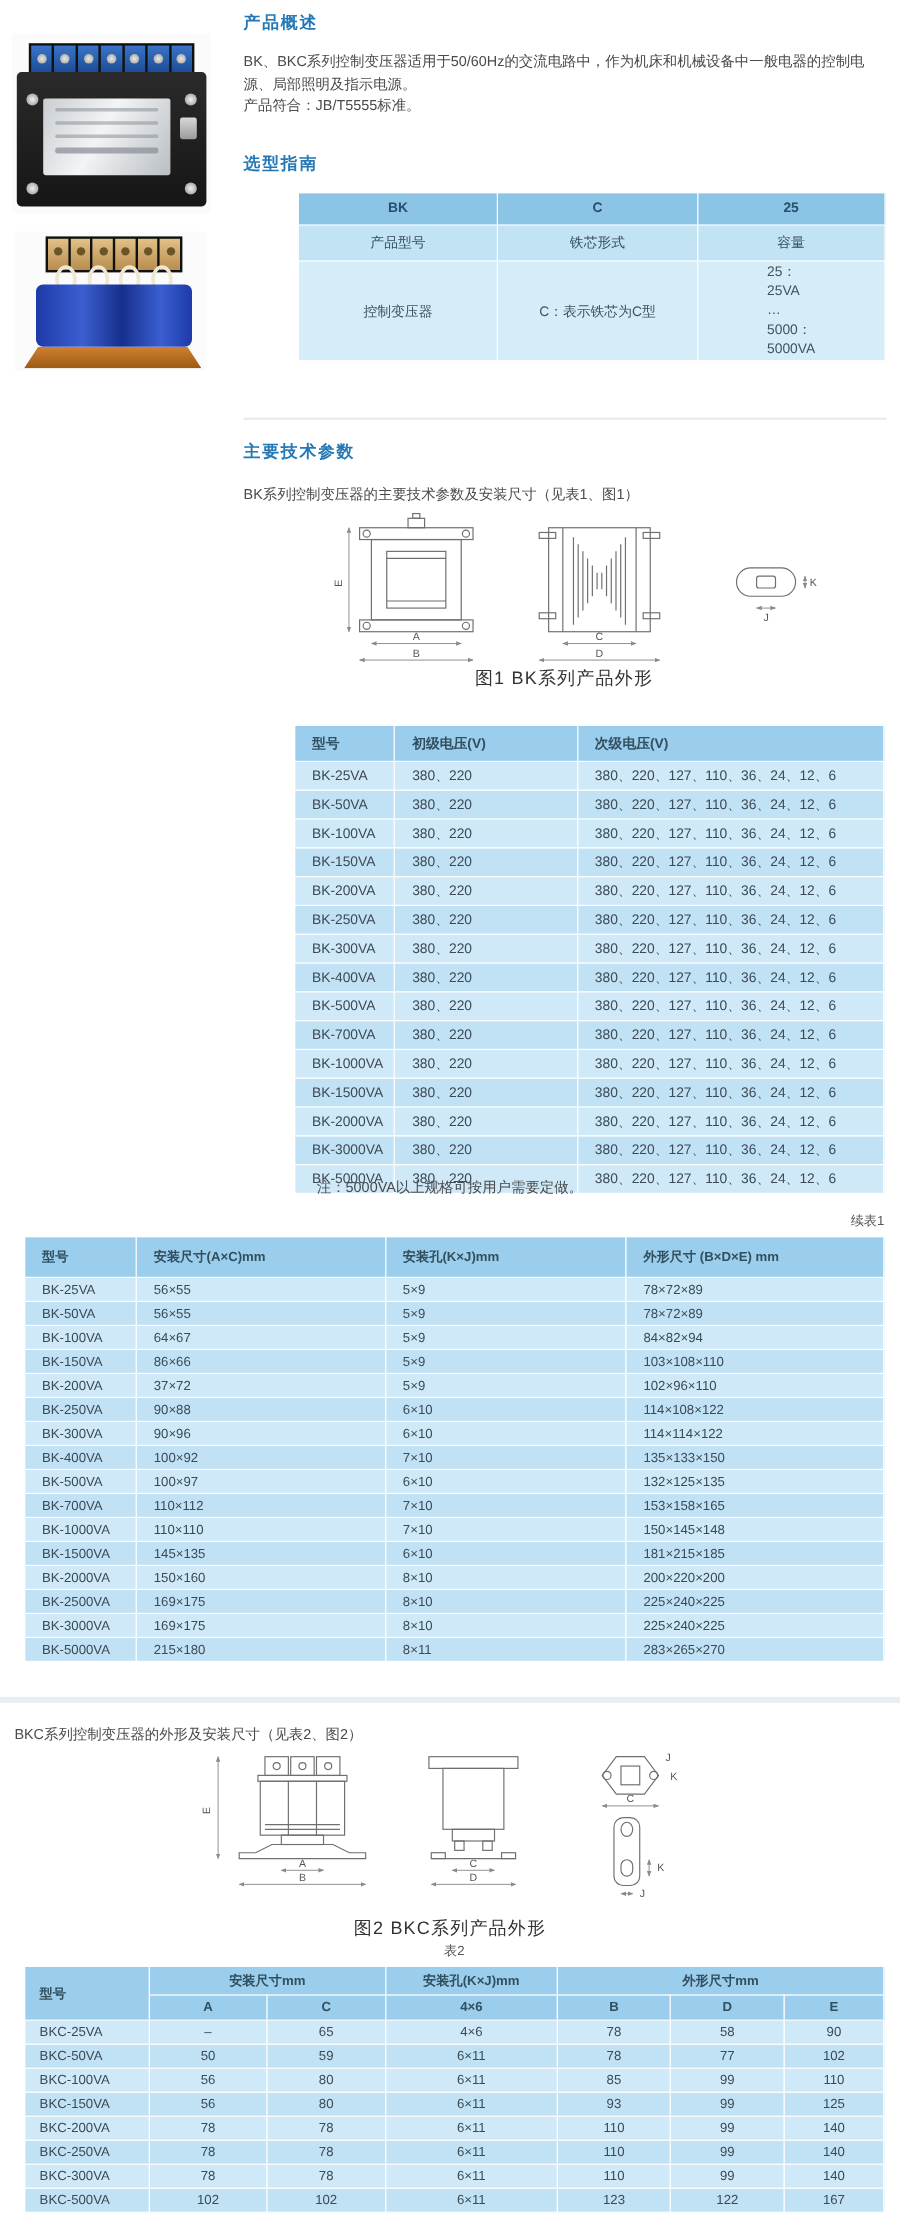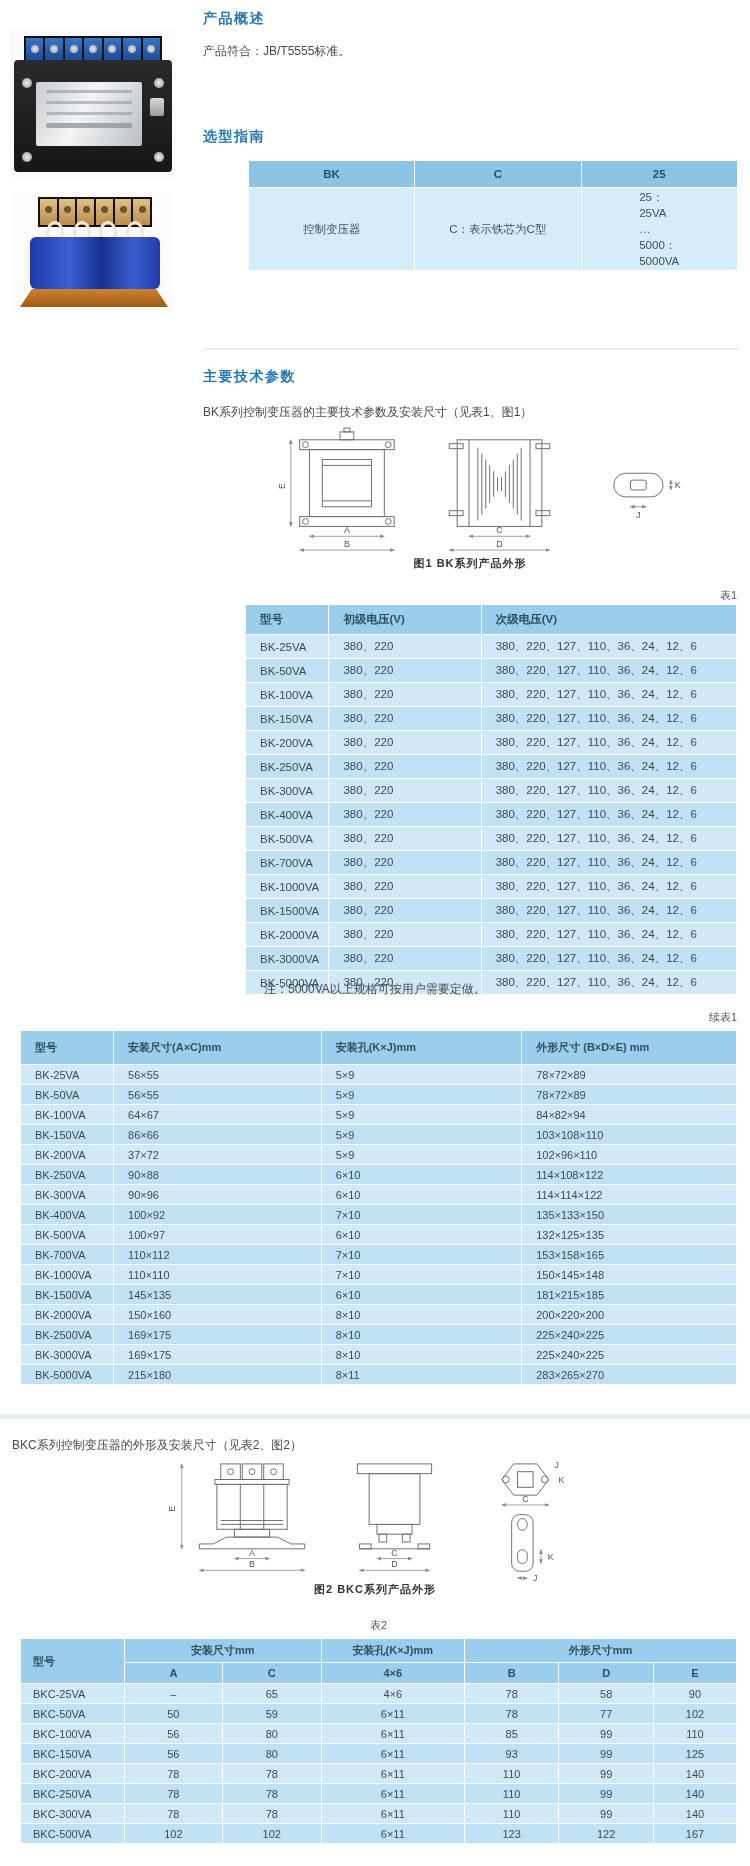--- a/index.html
+++ b/index.html
@@ -3,21 +3,21 @@
 <meta charset="utf-8">
 <style>
   html,body{margin:0;padding:0;background:#fff;}
   body{font-family:"Liberation Sans","DejaVu Sans",sans-serif;}
   #page{position:relative;width:750px;height:1866px;background:#ffffff;overflow:hidden;color:#444;}
   .abs{position:absolute;}
 
   .sec-heading{color:var(--heading,#2578b5);font-size:14px;font-weight:bold;letter-spacing:1.5px;}
   .body-text{font-size:12px;color:#4a4a4a;line-height:1.55;}
   .tbl-label{font-size:11px;color:#555;}
-  .fig-caption{font-size:11px;font-weight:bold;color:#333;letter-spacing:1px;}
+  .fig-caption{font-size:15px;font-weight:normal;color:#333;letter-spacing:1px;}
 
   
   .photo{background:#fbfbfb;}
   .p1-terms{position:absolute;left:14px;top:8px;right:14px;height:26px;background:#111;display:flex;gap:2px;padding:2px;box-sizing:border-box;}
   .p1-terms i{flex:1;background:linear-gradient(#3a74c8,#1c4d96);position:relative;}
   .p1-terms i::after{content:"";position:absolute;left:50%;top:50%;width:8px;height:8px;margin:-4px 0 0 -4px;border-radius:50%;background:radial-gradient(#e8e8e8,#9a9a9a);}
   .p1-body{position:absolute;left:4px;top:32px;right:4px;bottom:6px;background:linear-gradient(#2a2a2a,#161616);border-radius:4px;}
   .p1-plate{position:absolute;left:22px;top:22px;right:30px;bottom:26px;background:linear-gradient(120deg,#c9cdd1,#f3f4f5 45%,#b9bec3);border-radius:2px;}
   .p1-plate i{display:block;height:3px;margin:8px 10px 0 10px;background:#8b9299;opacity:.55;border-radius:2px;}
   .p1-screw{position:absolute;width:10px;height:10px;border-radius:50%;background:radial-gradient(#f0f0f0,#8f8f8f);}
@@ -108,38 +108,44 @@
         <i></i>
         <i></i>
         <i></i>
       </div>
     <div class="p2-body"></div>
     <div class="p2-base"></div>
   </div>
 
   <div class="abs sec-heading" style="left:203px;top:10px;">产品概述</div>
   <div class="abs body-text" style="left:203px;top:42px;width:536px;">
+    <div>BK、BKC系列控制变压器适用于50/60Hz的交流电路中，作为机床和机械设备中一般电器的控制电源、局部照明及指示电源。</div>
     <div>产品符合：JB/T5555标准。</div>
   </div>
 
   <div class="abs sec-heading" style="left:203px;top:128px;">选型指南</div>
   <table id="sel-table" class="abs" style="left:248px;top:160px;width:490px;">
     <colgroup>
         <col style="width:34%">
         <col style="width:34%">
         <col style="width:32%">
       </colgroup>
     <thead>
       <tr class="sel-h">
         <th>BK</th>
         <th>C</th>
         <th>25</th>
       </tr>
     </thead>
     <tbody>
+      <tr class="sel-s">
+        <td>产品型号</td>
+        <td>铁芯形式</td>
+        <td>容量</td>
+      </tr>
       <tr class="sel-b">
         <td>控制变压器</td>
         <td>C：表示铁芯为C型</td>
         <td>
           <span class="cap-lines">
             <span style="display:block">25：</span>
             <span style="display:block">25VA</span>
             <span style="display:block">…</span>
             <span style="display:block">5000：</span>
             <span style="display:block">5000VA</span>
@@ -210,21 +216,20 @@
       <rect class="draw" x="376" y="48" width="50" height="24" rx="12"></rect>
       <rect class="draw" x="393" y="55" width="16" height="10" rx="2"></rect>
       <line class="dim" x1="434" y1="55" x2="434" y2="65" marker-start="url(#ar1)" marker-end="url(#ar1)"></line>
       <text class="dimtxt" x="441" y="63" text-anchor="middle">K</text>
       <line class="dim" x1="393" y1="82" x2="409" y2="82" marker-start="url(#ar1)" marker-end="url(#ar1)"></line>
       <text class="dimtxt" x="401" y="93" text-anchor="middle">J</text>
     </svg>
     <div class="fig-caption" style="margin-top:2px;">图1  BK系列产品外形</div>
   </div>
 
-  <div class="abs tbl-label" style="left:203px;top:588px;width:534px;text-align:right;">表1</div>
 
   <table id="table1" class="abs dtable" style="left:245px;top:604px;width:492px;">
     <colgroup>
         <col style="width:17%">
         <col style="width:31%">
         <col style="width:52%">
       </colgroup>
     <thead>
       <tr>
         <th>型号</th>
@@ -485,21 +490,21 @@
       <text class="dimtxt" x="404" y="43" text-anchor="middle">C</text>
 
       <rect class="draw" x="390" y="56" width="22" height="58" rx="8"></rect>
       <ellipse class="draw" cx="401" cy="66" rx="5" ry="6"></ellipse>
       <rect class="draw" x="396" y="92" width="10" height="14" rx="5"></rect>
       <line class="dim" x1="420" y1="92" x2="420" y2="106" marker-start="url(#ar2)" marker-end="url(#ar2)"></line>
       <text class="dimtxt" x="427" y="102">K</text>
       <line class="dim" x1="396" y1="121" x2="406" y2="121" marker-start="url(#ar2)" marker-end="url(#ar2)"></line>
       <text class="dimtxt" x="412" y="124">J</text>
     </svg>
-    <div class="fig-caption" style="margin-top:0;">图2  BKC系列产品外形</div>
+    <div class="fig-caption" style="margin-top:16px;">图2  BKC系列产品外形</div>
   </div>
 
   <div class="abs tbl-label" style="left:20px;top:1618px;width:717px;text-align:center;">表2</div>
 
   <table id="bkc-table" class="abs" style="left:20px;top:1638px;width:717px;">
     <colgroup>
       <col style="width:14.5%">
         <col style="width:13.7%">
         <col style="width:13.8%">
         <col style="width:20%">

